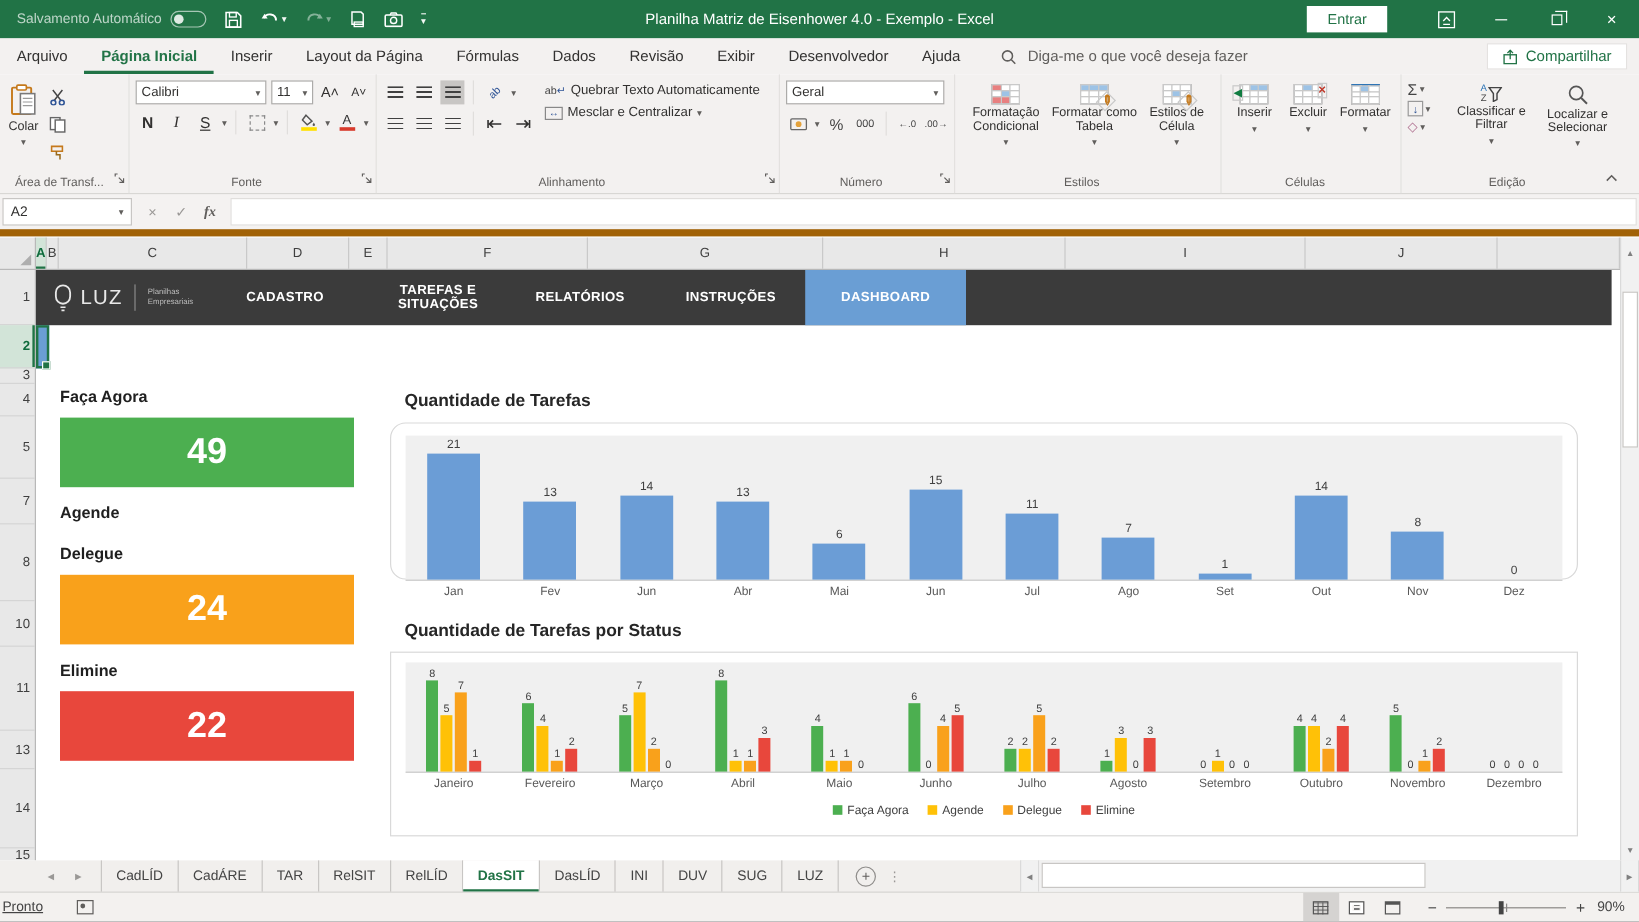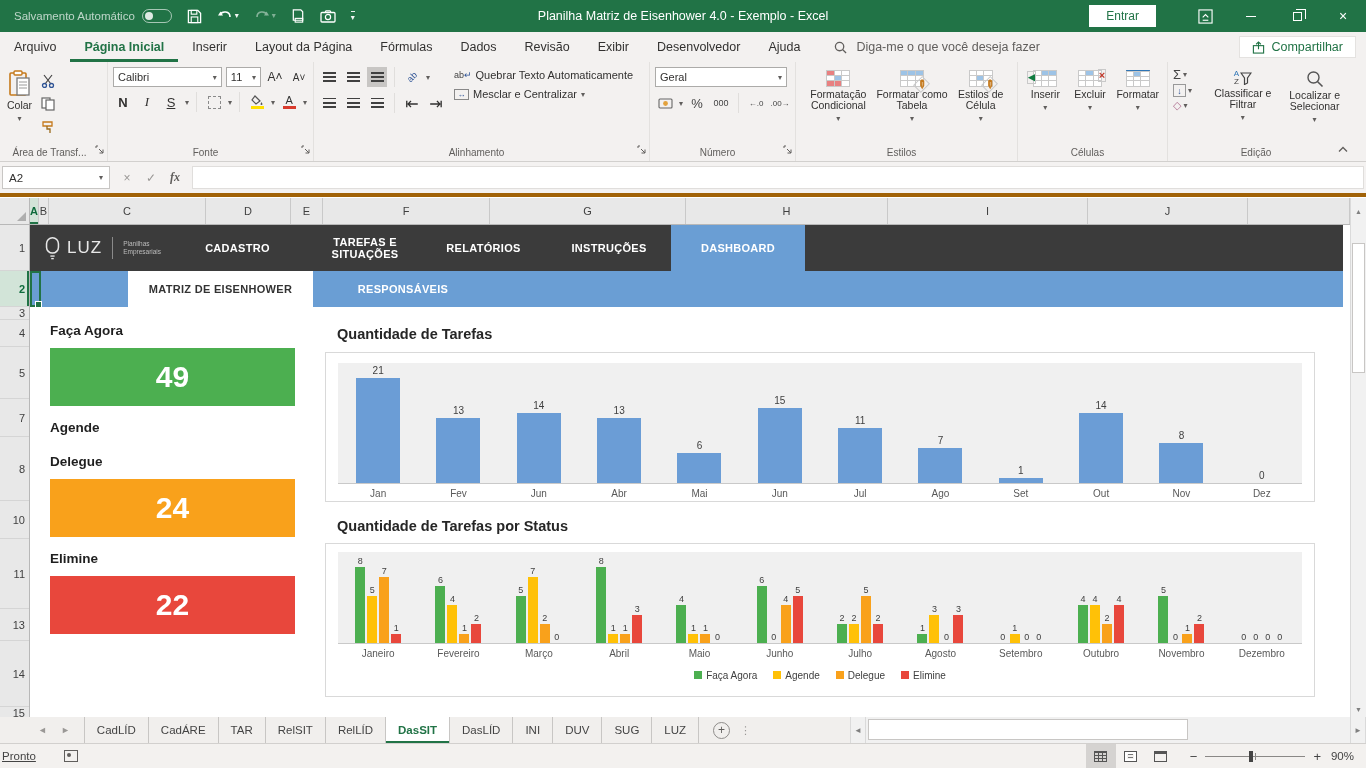--- a/index.html
+++ b/index.html
@@ -64,21 +64,21 @@
            grid-template-columns:repeat(3,1fr); grid-template-rows:repeat(3,1fr); background:#fff; position:relative; }
   .mgrid span { outline:1px solid #C9C9C9; }
   .ov { position:absolute; font-weight:bold; }
   .vdiv { width:1px; background:#E0DEDC; align-self:stretch; margin:0 3px; }
   .numtxt { font-size:11px; color:#444; }
   .small8 { font-size:8px; color:#444; line-height:9px; }
   .chev-collapse { position:absolute; right:6px; bottom:4px; color:#605E5C; }
 
   
   .fbar { position:absolute; top:162px; left:0; right:0; height:35px; background:#F4F2F1; display:flex;
-          align-items:center; border-bottom:4px solid #a16207; }
+          align-items:center; border-bottom:6px solid #a16207; }
   .namebox { width:108px; height:23px; background:#fff; border:1px solid #C8C6C4; margin-left:2px;
              display:flex; align-items:center; justify-content:space-between; padding:0 6px; font-size:11.5px; }
   .fxbtns { display:flex; align-items:center; gap:2px; padding:0 6px; color:#9a9896; }
   .fxbtn { width:22px; height:22px; display:flex; align-items:center; justify-content:center; font-size:12px; }
   .fxi { font-family:"Liberation Serif",serif; font-style:italic; font-weight:bold; color:#605E5C; }
   .finput { flex:1; height:23px; background:#fff; border:1px solid #E0DEDC; margin-right:2px; }
 
   
   .colheads { position:absolute; top:198px; left:0; height:27px; right:16px; background:#E8E8E8;
               border-bottom:1px solid #B8B8B8; display:flex; }
@@ -680,26 +680,20 @@
         </div>
         <div style="display:flex;">
             <div class="navtab" style="width: 145px;">CADASTRO</div>
             <div class="navtab" style="width: 110px;">TAREFAS E SITUAÇÕES</div>
             <div class="navtab" style="width: 127px;">RELATÓRIOS</div>
             <div class="navtab" style="width: 124px;">INSTRUÇÕES</div>
             <div class="navtab navactive" style="width: 134px;">DASHBOARD</div>
           </div>
       </div>
 
-      <div class="bluebar">
-        <div class="subtabs">
-            <div class="subtab subactive" style="width: 185px;">MATRIZ DE EISENHOWER</div>
-            <div class="subtab" style="width: 180px;">RESPONSÁVEIS</div>
-          </div>
-      </div>
       <div class="a2sel"></div>
 
       <div class="kpis">
           <div class="kpi">
             <div class="kpi-label">Faça Agora</div>
             <div class="kpi-value" style="background: rgb(76, 175, 80);">49</div>
           </div>
           <div class="kpi">
             <div class="kpi-label">Agende</div>
           </div>
@@ -707,21 +701,21 @@
             <div class="kpi-label">Delegue</div>
             <div class="kpi-value" style="background: rgb(249, 161, 27);">24</div>
           </div>
           <div class="kpi">
             <div class="kpi-label">Elimine</div>
             <div class="kpi-value" style="background: rgb(232, 71, 60);">22</div>
           </div>
         </div>
 
       <div class="chart-title" style="top:101px">Quantidade de Tarefas</div>
-      <div class="chart-card" style="top:127px;height:150px;">
+      <div class="chart-card" style="top:127px;height:131px;border-radius:13px;">
         <div class="plot" style="height:121px;">
             <div class="slot1">
               <div class="dlab">21</div>
               <div class="bar1" style="height: 105px; background: rgb(107, 157, 214);"></div>
             </div>
             <div class="slot1">
               <div class="dlab">13</div>
               <div class="bar1" style="height: 65px; background: rgb(107, 157, 214);"></div>
             </div>
             <div class="slot1">

